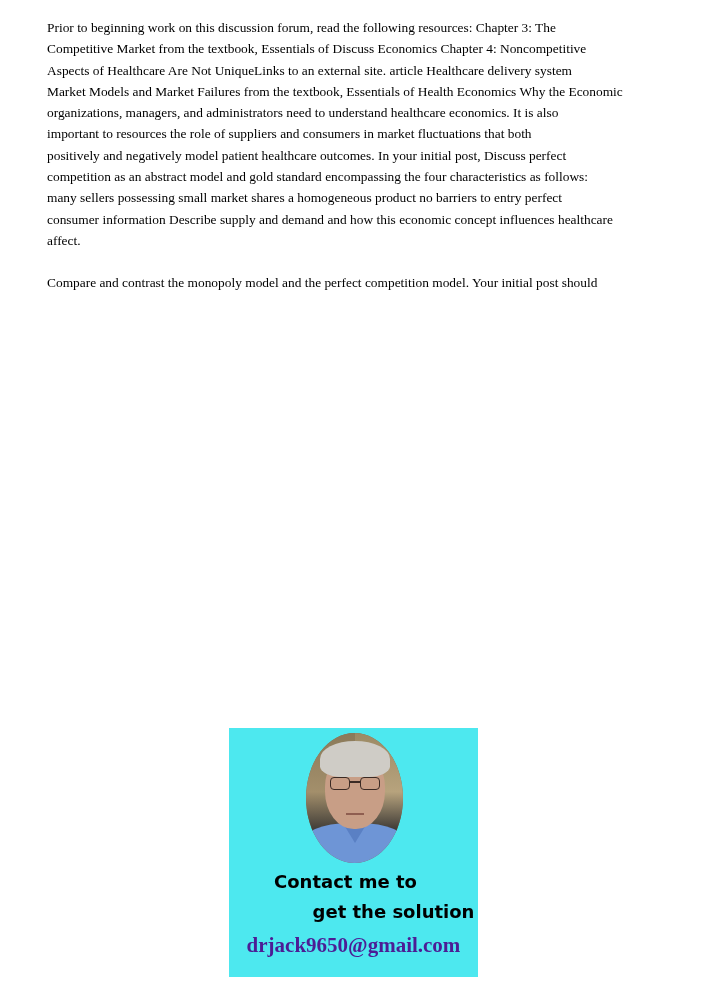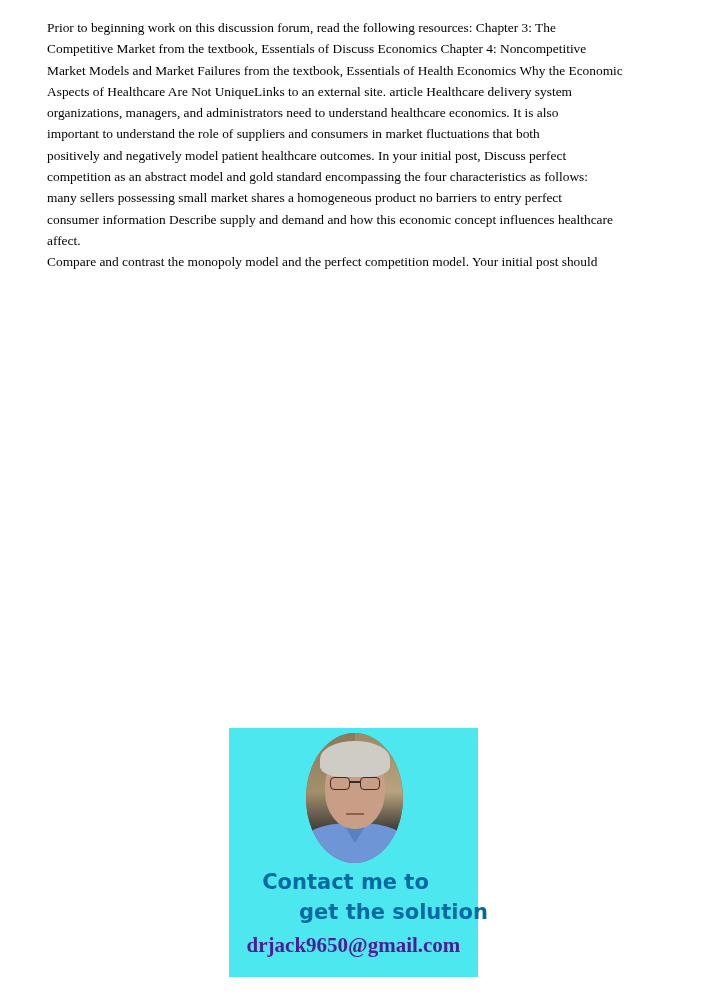--- a/index.html
+++ b/index.html
@@ -20,20 +20,21 @@
       left: 47px;
       top: 17px;
       width: 630px;
       font-size: 13.4px;
       line-height: 21.3px;
     }
     .doc p {
       margin: 0;
     }
     .doc p.para2 {
+      margin-top: 21px;
     }
     .line {
       display: block;
       white-space: nowrap;
     }
     .banner {
       position: absolute;
       left: 229px;
       top: 728px;
       width: 249px;
@@ -101,23 +102,23 @@
       position: absolute; left: 40px; top: 80px; width: 18px; height: 2px;
       background: #8f5e50;
     }
     .contact {
       position: absolute;
       left: 0;
       width: 249px;
       text-align: center;
       font-family: "DejaVu Sans", "Liberation Sans", sans-serif;
       font-weight: bold;
-      font-size: 21px;
+      font-size: 18px;
       line-height: 30px;
-      color: #0369a1;
+      color: #000000;
     }
     .contact.l1 { top: 139px; left: -8px; }
     .contact.l2 { top: 169px; padding-left: 40px; }
     .email {
       position: absolute;
       left: 0;
       top: 203px;
       width: 249px;
       text-align: center;
       font-family: "Liberation Serif", "DejaVu Serif", serif;
@@ -127,24 +128,24 @@
       color: #4c1d95;
     }
   </style>
 </head>
 <body>
 
 <div class="doc">
   <p class="para1">
     <span class="line">Prior to beginning work on this discussion forum, read the following resources: Chapter 3: The</span>
     <span class="line">Competitive Market from the textbook, Essentials of Discuss Economics Chapter 4: Noncompetitive</span>
+    <span class="line">Aspects of Healthcare Are Not UniqueLinks to an external site. article Healthcare delivery system</span>
     <span class="line">Market Models and Market Failures from the textbook, Essentials of Health Economics Why the Economic</span>
-    <span class="line">Aspects of Healthcare Are Not UniqueLinks to an external site. article Healthcare delivery system</span>
     <span class="line">organizations, managers, and administrators need to understand healthcare economics. It is also</span>
-    <span class="line">important to understand the role of suppliers and consumers in market fluctuations that both</span>
+    <span class="line">important to resources the role of suppliers and consumers in market fluctuations that both</span>
     <span class="line">positively and negatively model patient healthcare outcomes. In your initial post, Discuss perfect</span>
     <span class="line">competition as an abstract model and gold standard encompassing the four characteristics as follows:</span>
     <span class="line">many sellers possessing small market shares a homogeneous product no barriers to entry perfect</span>
     <span class="line">consumer information Describe supply and demand and how this economic concept influences healthcare</span>
     <span class="line">affect.</span>
   </p>
   <p class="para2">
     <span class="line">Compare and contrast the monopoly model and the perfect competition model. Your initial post should</span>
   </p>
 </div>

